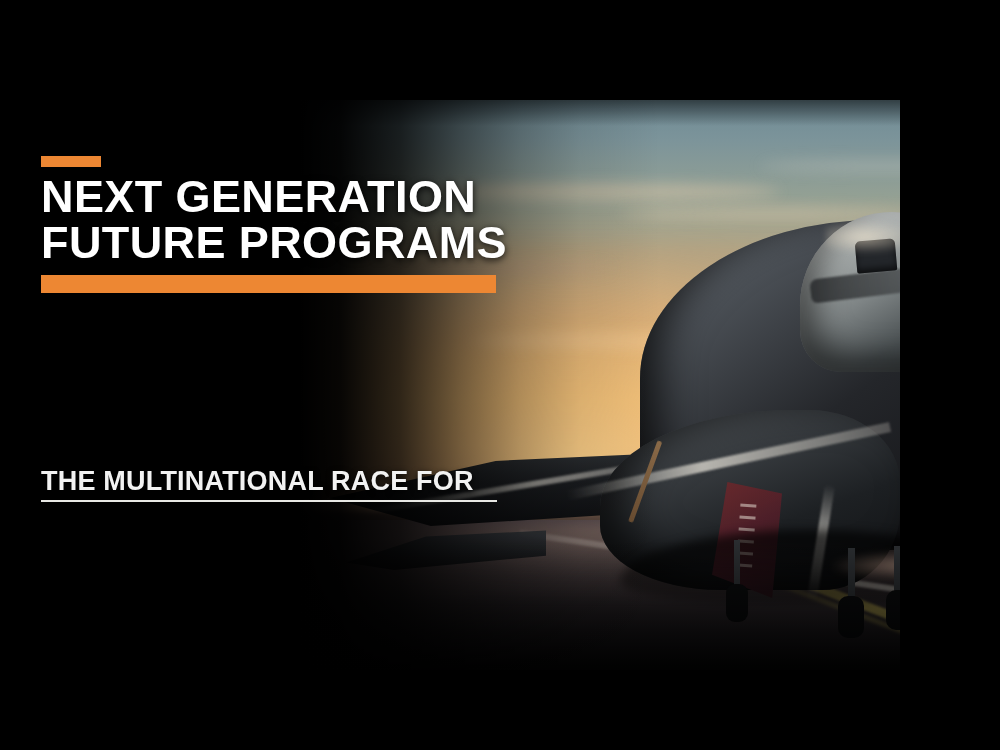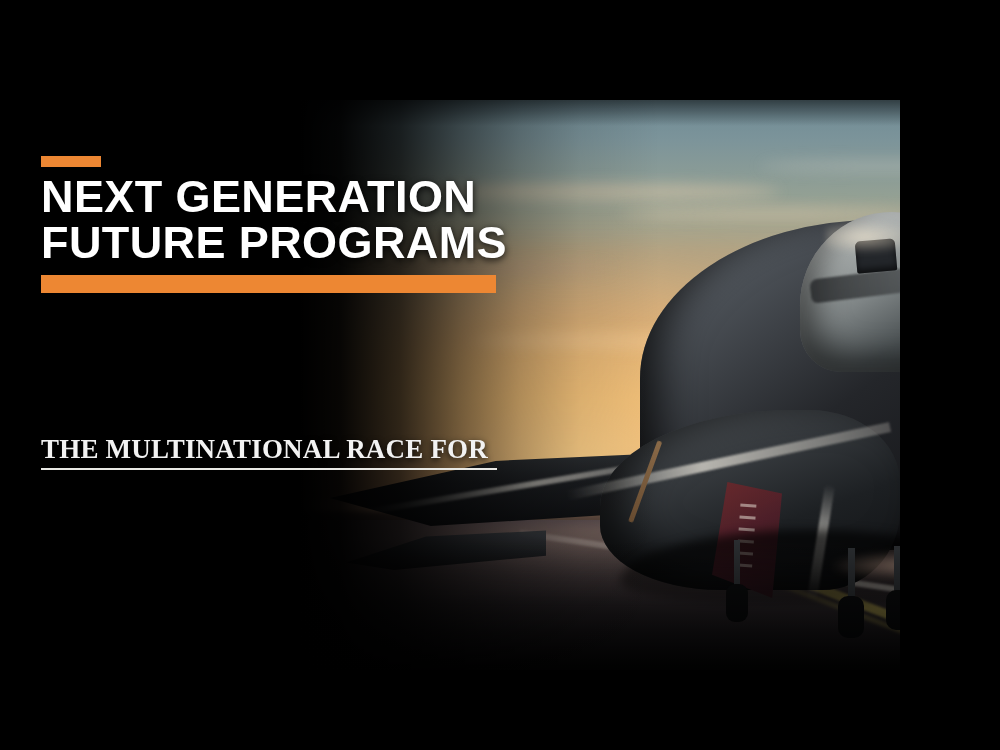--- a/index.html
+++ b/index.html
@@ -348,24 +348,23 @@
   .accent-bar-large {
     width: 455px;
     height: 18px;
     background: #ed8733;
     margin-top: 10px;
   }
 
   .subtitle-block {
     position: absolute;
     left: 41px;
-    top: 424px;
+    top: 456px;
     z-index: 40;
     width: 456px;
-    font-family: Liberation Serif, serif;
   }
   .sub-line {
     font-size: 27px;
     line-height: 30px;
     font-weight: bold;
     color: #f2f2f2;
     letter-spacing: 0.2px;
     white-space: nowrap;
     text-shadow: 0 2px 6px rgba(0,0,0,0.9);
   }

